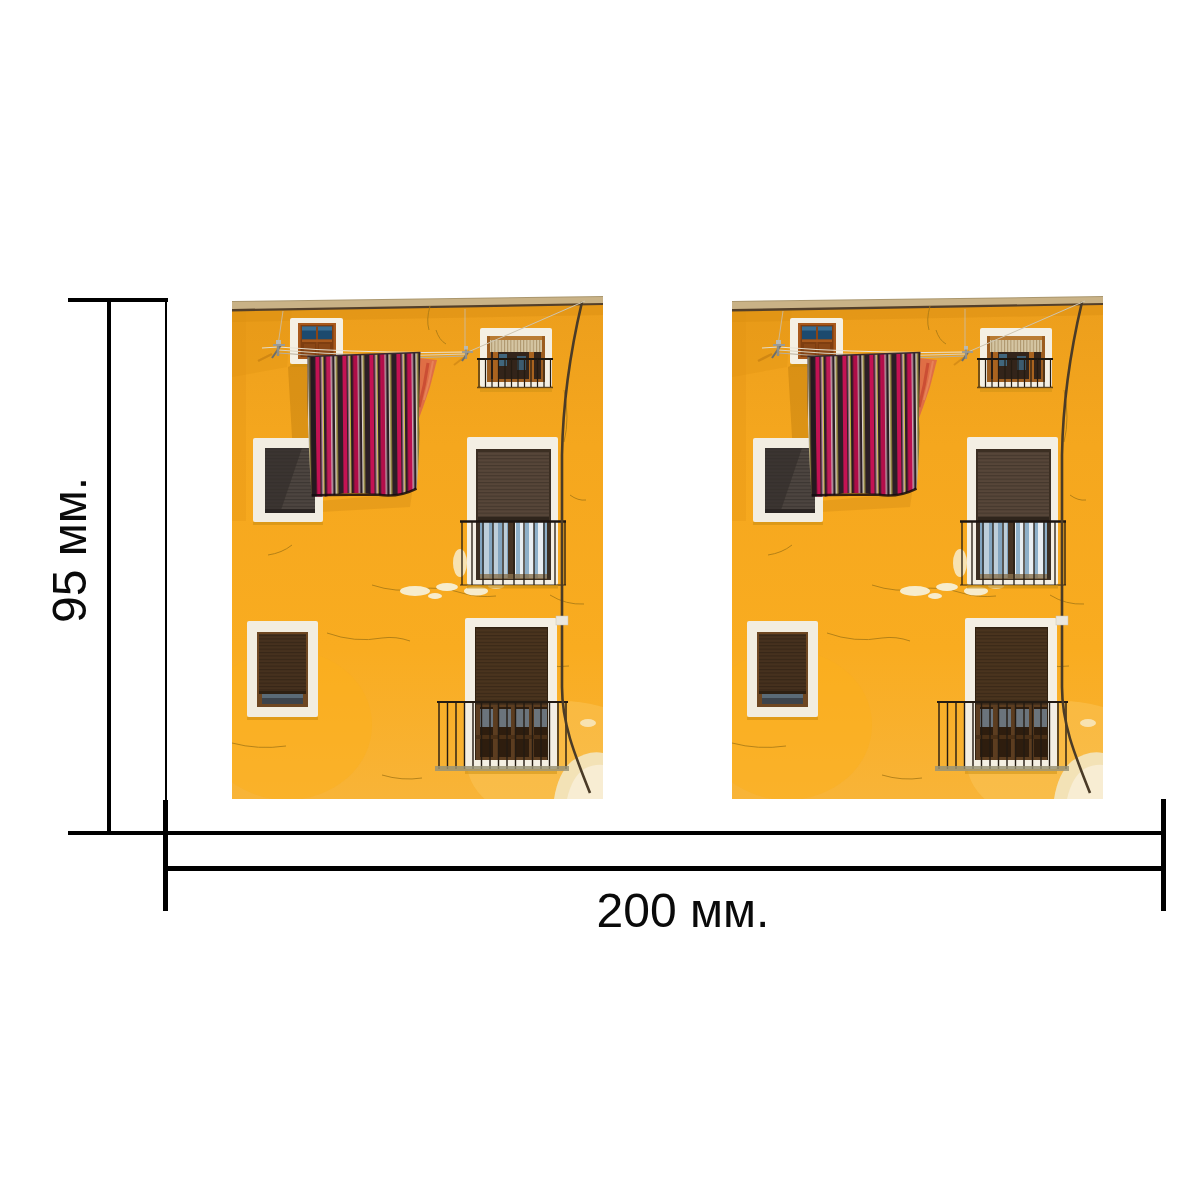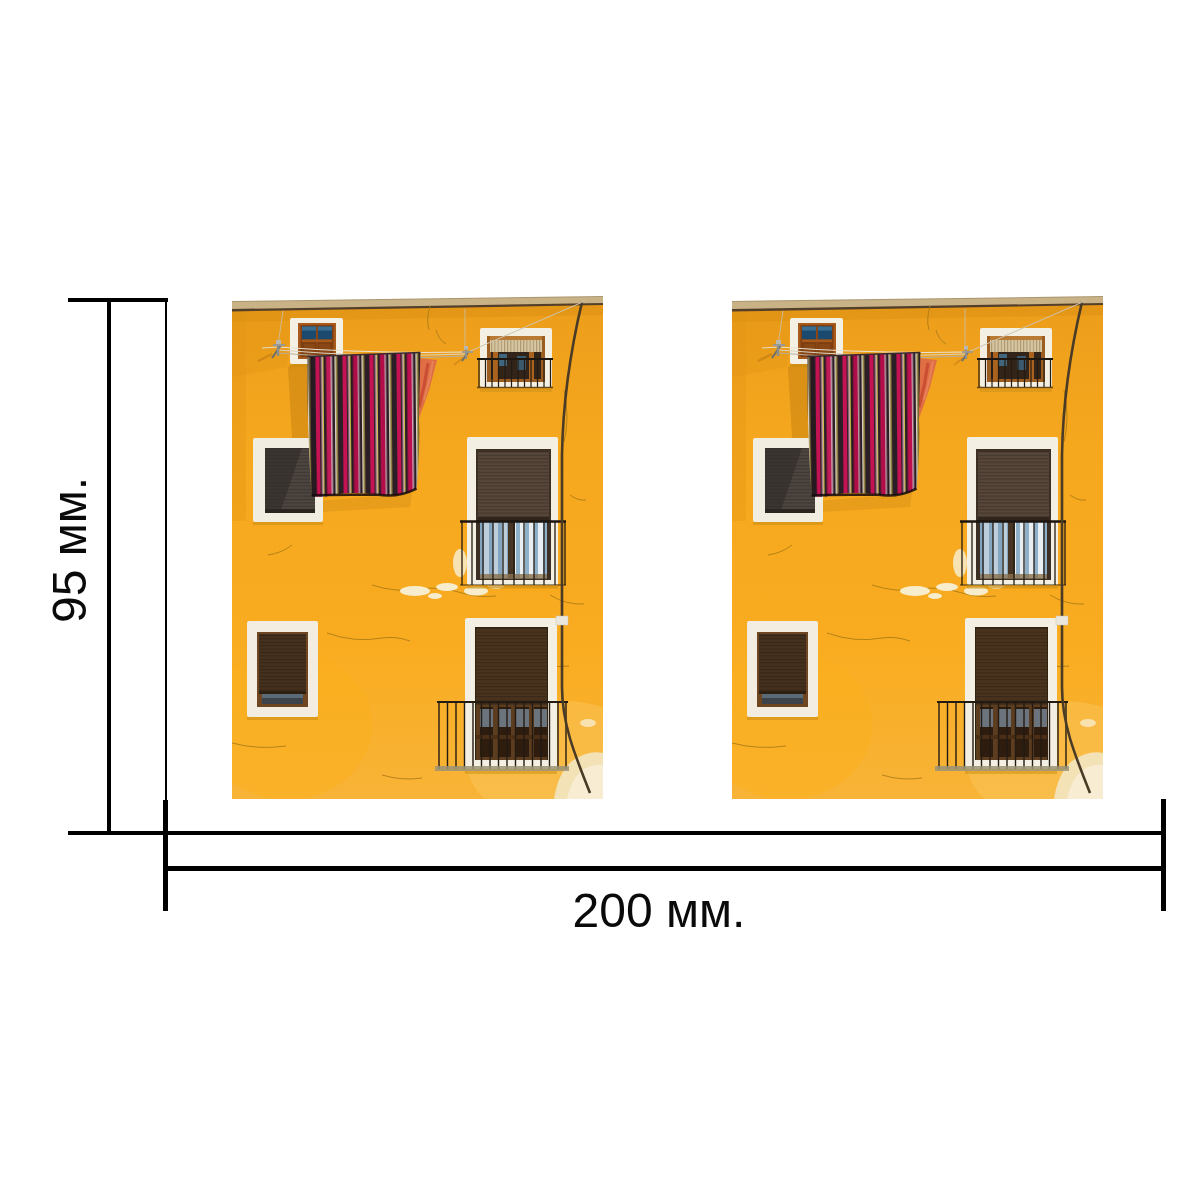--- a/index.html
+++ b/index.html
@@ -18,21 +18,21 @@
 
   
   .v-line      {left:107px;  top:300px;   width:4px;    height:533px;}
   .top-tick    {left:68px;   top:298px;   width:100px;  height:4px;}
   .ext-line    {left:165px;  top:300px;   width:2px;    height:503px;}
   .left-tick   {left:163px;  top:800px;   width:5px;    height:111px;}
   .baseline    {left:68px;   top:831px;   width:1098px; height:4px;}
   .width-line  {left:165px;  top:866px;   width:1001px; height:5px;}
   .right-tick  {left:1161px; top:799px;   width:5px;    height:112px;}
   .height-label{left:-40px;  top:524px;   width:220px;  height:52px;}
-  .width-label {left:509px;  top:885px;   width:300px;  height:52px;}
+  .width-label {left:533px;  top:885px;   width:300px;  height:52px;}
   .photo-left  {left:232px;  top:295px;}
   .photo-right {left:732px;  top:295px;}
 </style>
 </head>
 <body>
 
 <div class="canvas">
 
   <svg width="0" height="0" style="position:absolute" aria-hidden="true">
     <defs>

